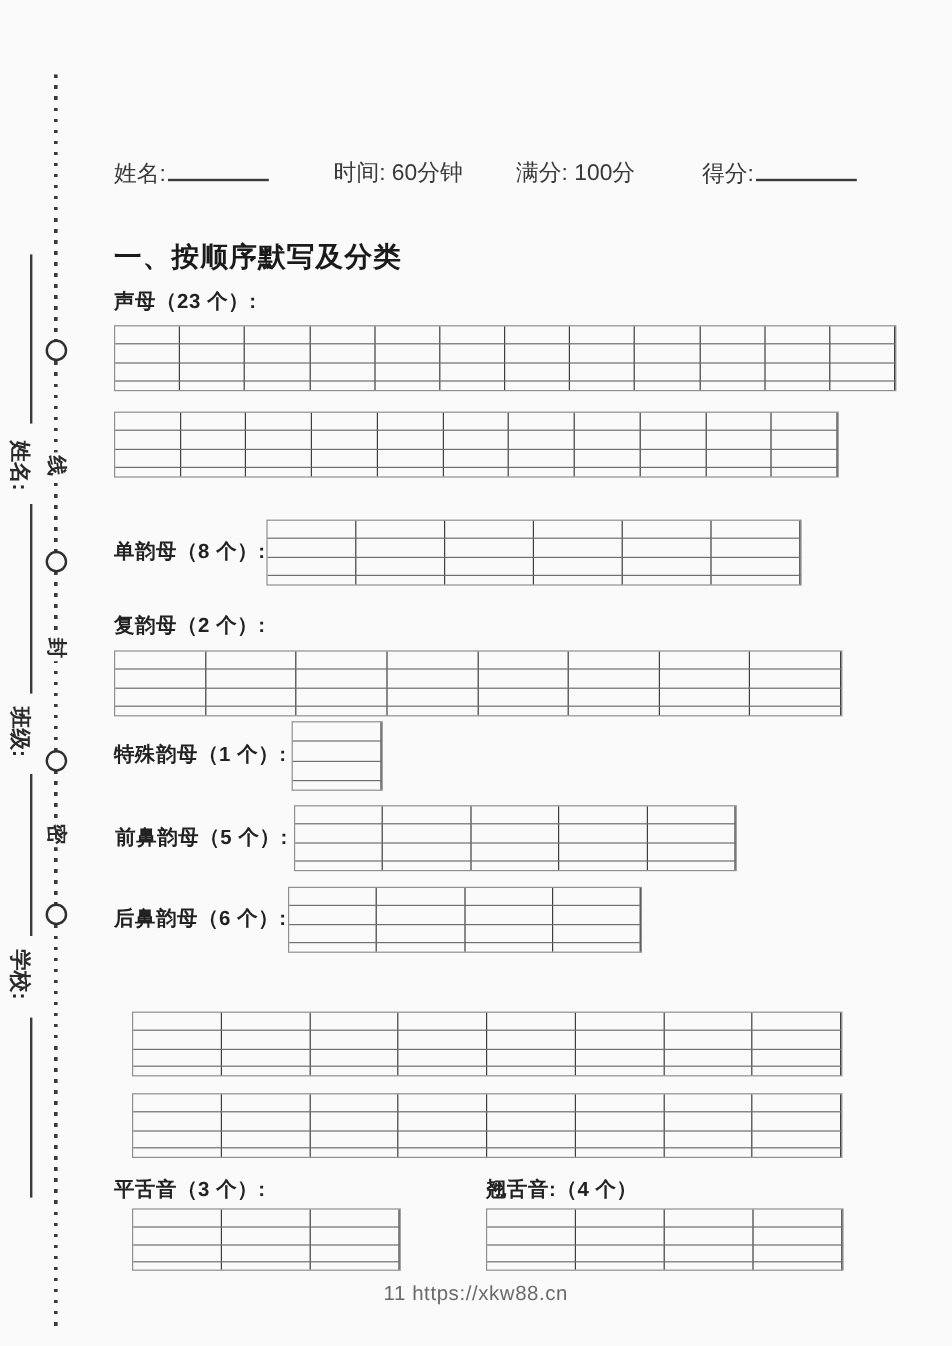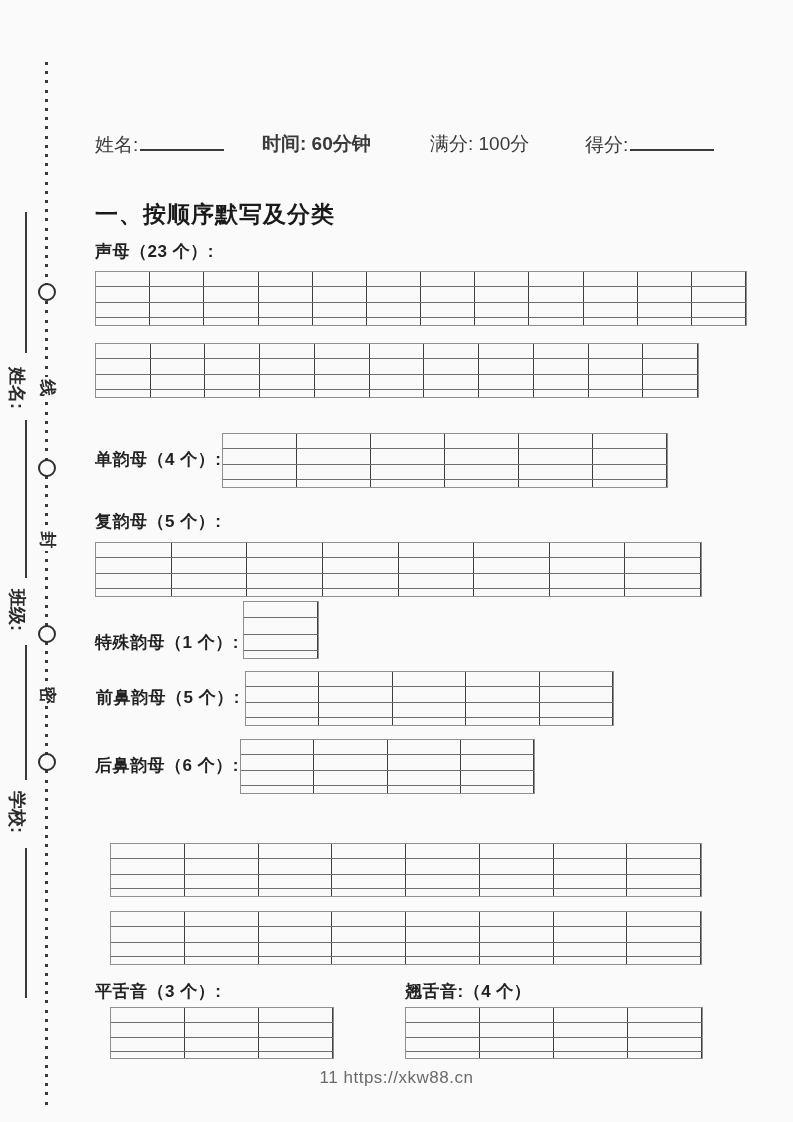--- a/index.html
+++ b/index.html
@@ -48,35 +48,35 @@
 
   
   .main{position:absolute;left:95px;top:0;width:650px;height:1122px;}
   .title{
     position:absolute;top:26px;left:0;width:650px;text-align:center;
     font-family:"Liberation Serif","DejaVu Serif",serif;
     font-weight:700;font-size:44px;color:#262626;letter-spacing:2px;white-space:nowrap;
   }
   .info-row{position:absolute;top:131px;left:0;width:650px;height:30px;font-size:19px;color:#3a3a3a;}
   .info-item{position:absolute;top:0;white-space:nowrap;}
-  .if1{left:0;} .if2{left:167px;font-weight:bold;} .if3{left:335px;} .if4{left:490px;}
+  .if1{left:0;} .if2{left:183px;} .if3{left:335px;} .if4{left:490px;}
   .blank{
     display:inline-block;width:84px;height:18px;
     border-bottom:2px solid #3a3a3a;margin-left:2px;vertical-align:baseline;
   }
   .heading{
     position:absolute;top:199px;left:0;
     font-weight:700;font-size:23px;color:#1a1a1a;letter-spacing:1px;white-space:nowrap;
   }
   .plabel{
     position:absolute;font-weight:700;font-size:17px;color:#222;
     letter-spacing:.5px;white-space:nowrap;
   }
   .L0{top:240px;left:0;} .L1{top:448px;left:0;} .L2{top:510px;left:0;}
-  .L3{top:617px;left:0;margin-top:14px;} .L4{top:686px;left:1px;} .L5{top:754px;left:0;}
+  .L3{top:617px;left:0;} .L4{top:686px;left:1px;} .L5{top:754px;left:0;}
   .L6{top:813px;left:0;} .L7{top:980px;left:0;} .L8{top:980px;left:310px;}
 
   
   .pgrid{
     position:absolute;display:flex;
     border:1px solid #8f8f8f;background:transparent;
   }
   .pg-col{flex:1 1 0;border-right:1.4px solid #3f3f3f;}
   .pg-col:last-child{border-right:none;}
   .pg-hline{position:absolute;left:0;right:0;height:1px;background:#6e6e6e;}
@@ -161,34 +161,34 @@
         <div class="pg-col"></div>
         <div class="pg-col"></div>
         <div class="pg-col"></div>
         <div class="pg-col"></div>
         <div class="pg-col"></div>
         <div class="pg-hline" style="top: 27%;"></div>
         <div class="pg-hline" style="top: 57%;"></div>
         <div class="pg-hline" style="top: 85%;"></div>
       </div>
 
-    <div class="plabel L1">单韵母（4 个）:</div>
+    <div class="plabel L1">单韵母（8 个）:</div>
     <div class="pgrid g1">
         <div class="pg-col"></div>
         <div class="pg-col"></div>
         <div class="pg-col"></div>
         <div class="pg-col"></div>
         <div class="pg-col"></div>
         <div class="pg-col"></div>
         <div class="pg-hline" style="top: 27%;"></div>
         <div class="pg-hline" style="top: 57%;"></div>
         <div class="pg-hline" style="top: 85%;"></div>
       </div>
 
-    <div class="plabel L2">复韵母（5 个）:</div>
+    <div class="plabel L2">复韵母（2 个）:</div>
     <div class="pgrid g2">
         <div class="pg-col"></div>
         <div class="pg-col"></div>
         <div class="pg-col"></div>
         <div class="pg-col"></div>
         <div class="pg-col"></div>
         <div class="pg-col"></div>
         <div class="pg-col"></div>
         <div class="pg-col"></div>
         <div class="pg-hline" style="top: 27%;"></div>

